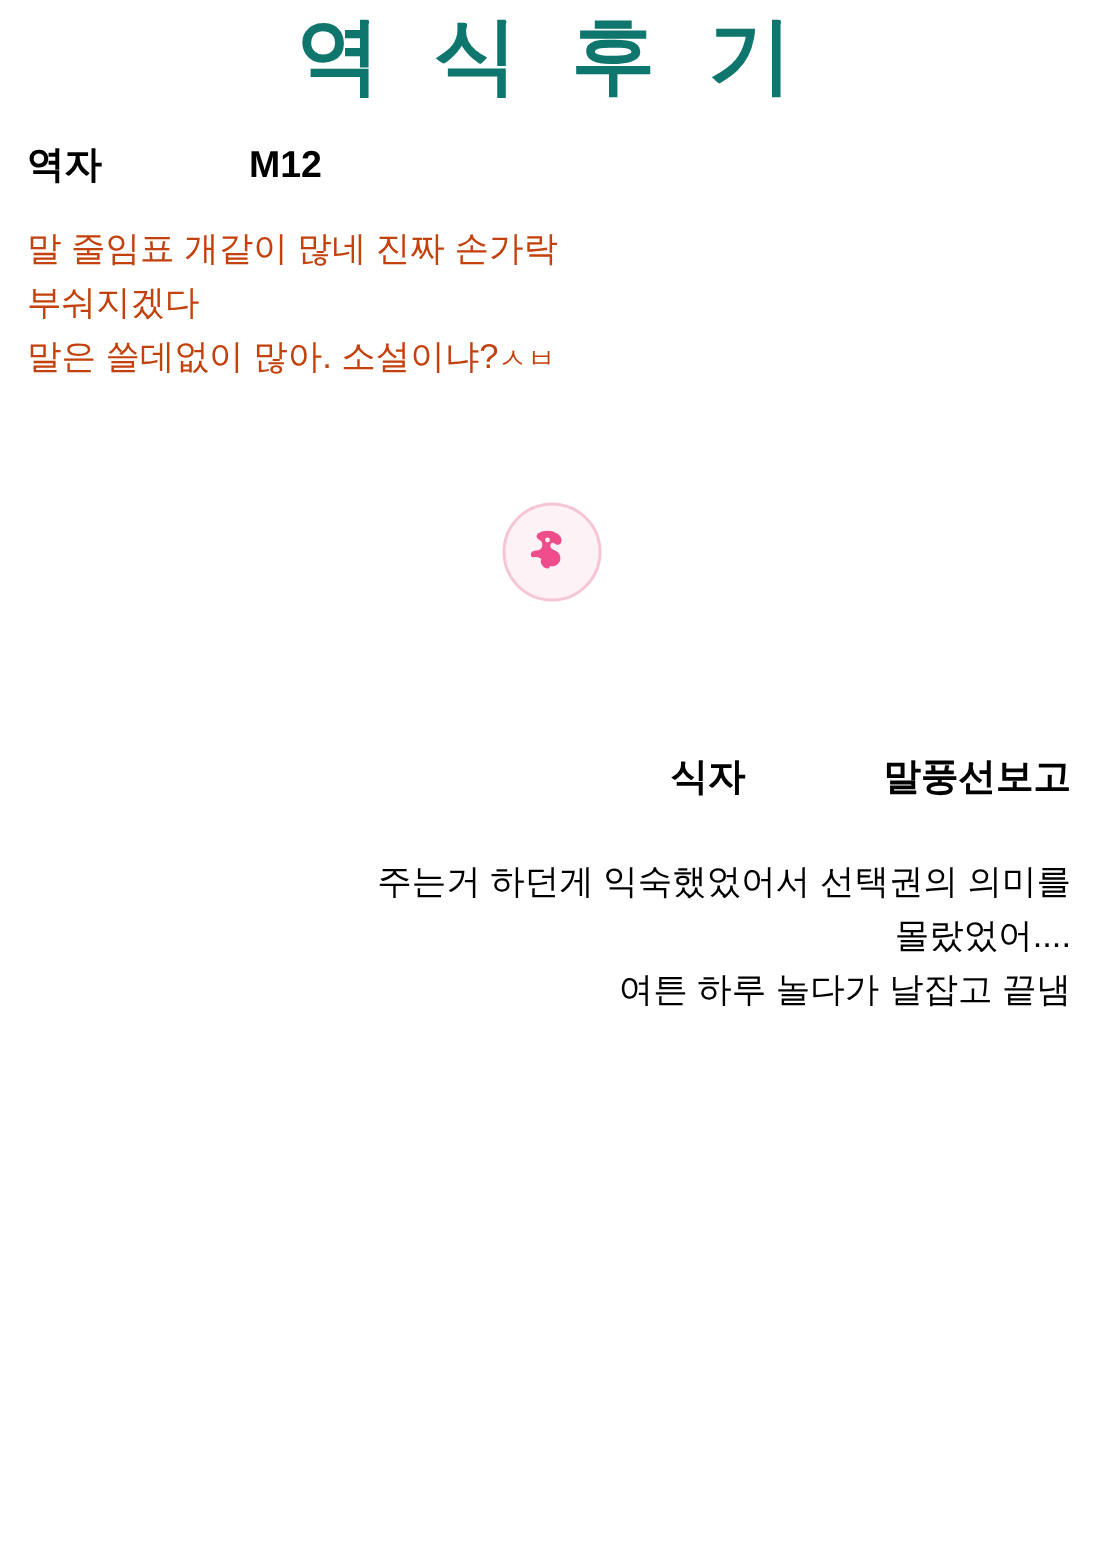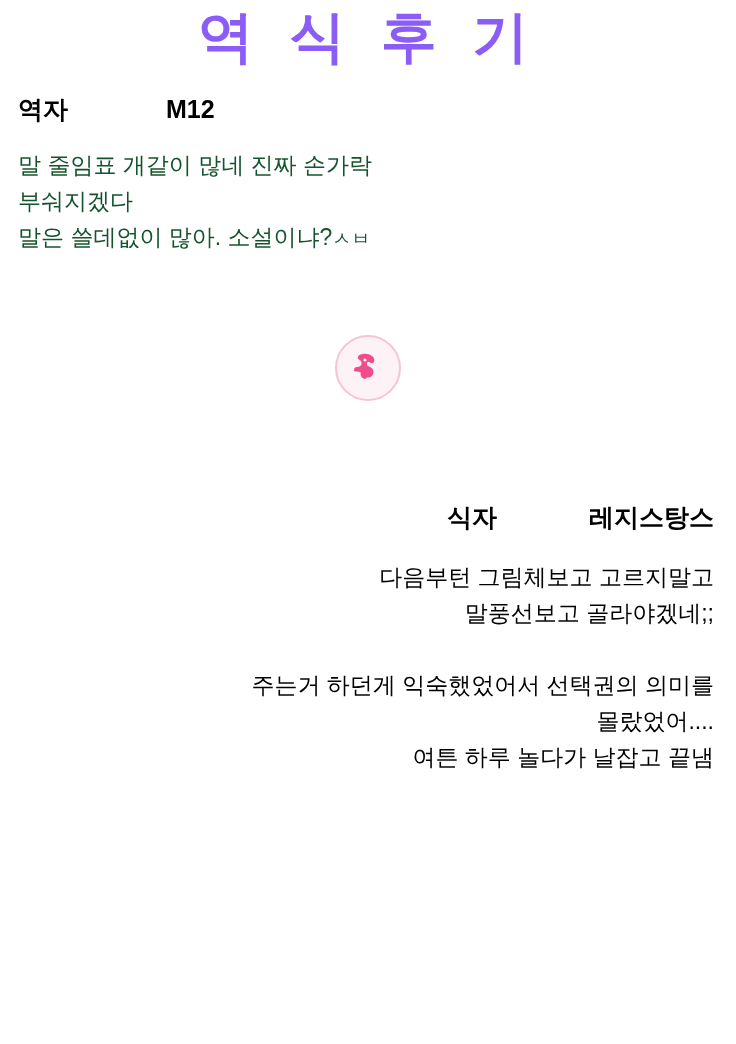--- a/index.html
+++ b/index.html
@@ -21,21 +21,21 @@
     position: relative;
     box-sizing: border-box;
   }
   .title {
     text-align: center;
     font-size: 56px;
     font-weight: bold;
     letter-spacing: 10px;
     margin: 8px 0 0 0;
     line-height: 1.05;
-    color: #8b5cf6;
+    color: #0f766e;
   }
 
   
   .left-block {
     padding-left: 18px;
     padding-right: 18px;
     text-align: left;
   }
   .role-row {
     display: flex;
@@ -50,21 +50,21 @@
   }
   .role-name {
     font-size: 25px;
     font-weight: bold;
     color: #000000;
     margin-left: 86px;
   }
   .body-text {
     font-size: 23px;
     line-height: 1.56;
-    color: #14532d;
+    color: #c2410c;
     margin-top: 22px;
     white-space: pre-line;
   }
   .body-text.second {
     margin-top: 34px;
   }
   .inline-small {
     font-size: 19px;
   }
 
@@ -145,22 +145,20 @@
           <path d="M16 26c2.5 0.5 4 2.5 4.5 5 0.2 1.2-0.6 2.2-1.8 2-2.2-0.4-3.8-2.2-4.2-4.4-0.2-1.4 0.5-2.2 1.5-2.6z"></path>
           <circle cx="19" cy="14" r="1.6" fill="#fdf2f6"></circle>
         </g>
       </svg>
     </div>
   </div>
 
   <div class="right-block">
     <div class="role-row-right">
       <span class="role-label-r">식자</span>
-      <span class="role-name-r">레지스탕스</span>
+      <span class="role-name-r">말풍선보고</span>
     </div>
-    <div class="body-text-r">다음부턴 그림체보고 고르지말고
-말풍선보고 골라야겠네;;</div>
     <div class="body-text-r second">주는거 하던게 익숙했었어서 선택권의 의미를
 몰랐었어....
 여튼 하루 놀다가 날잡고 끝냄</div>
   </div>
 
 </div>
 
 </body></html>

